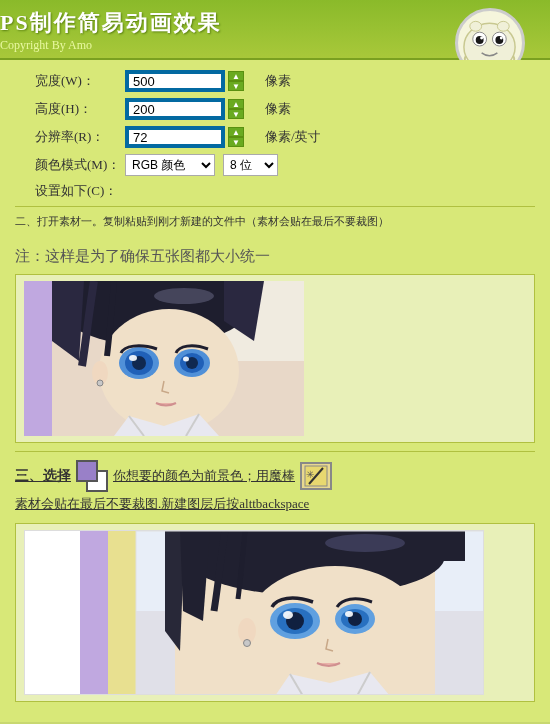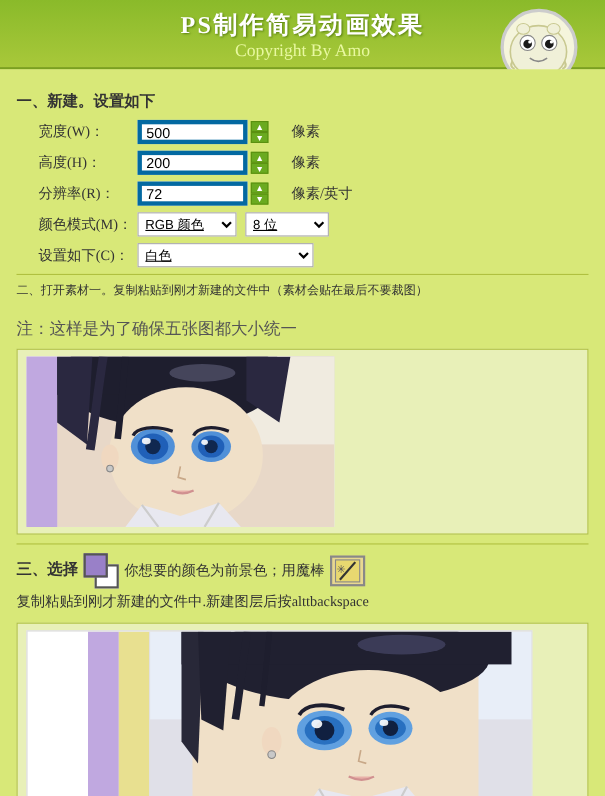--- a/index.html
+++ b/index.html
@@ -9,33 +9,33 @@
       background-color: #c8d870;
       font-family: 'SimSun', '宋体', serif;
       font-size: 13px;
       color: #333;
       position: relative;
     }
 
     
     .header {
       background: linear-gradient(to bottom, #8aba2a, #a8c83a);
-      text-align: center;
+      text-align: left;
       padding: 8px 0 5px 0;
       border-bottom: 2px solid #7aa020;
     }
     .header-title {
       font-size: 22px;
       font-weight: bold;
       color: #fff;
       text-shadow: 1px 1px 2px #5a8010;
       letter-spacing: 2px;
     }
     .header-subtitle {
-      font-size: 16px;
+      font-size: 12px;
       color: #e8f8a0;
     }
 
     
     .mascot {
       position: absolute;
       top: 8px;
       right: 15px;
       width: 80px;
       height: 75px;
@@ -97,21 +97,20 @@
       color: #333;
       flex: 1;
     }
 
     .form-select {
       height: 22px;
       border: 1px solid #aaa;
       background: #fff;
       font-size: 12px;
       padding: 0 2px;
-      text-decoration: underline;
     }
 
     .spinner-btn {
       display: inline-flex;
       flex-direction: column;
       margin-left: 3px;
     }
     .spinner-btn span {
       display: block;
       width: 16px;
@@ -157,20 +156,21 @@
       justify-content: center;
     }
 
     
     .tool-row {
       display: flex;
       align-items: center;
       margin: 8px 0;
       flex-wrap: wrap;
       line-height: 1.8;
+      text-decoration: underline;
     }
 
     .color-box-container {
       display: inline-flex;
       margin: 0 5px;
       position: relative;
       width: 32px;
       height: 32px;
     }
     .color-box-front {
@@ -266,21 +266,20 @@
       <ellipse cx="46" cy="15" rx="6" ry="5" fill="#f0f0d8" stroke="#c8c890" stroke-width="1"></ellipse>
 
       <path d="M 8 45 Q 5 50 10 52" stroke="#c8c890" stroke-width="2" fill="none"></path>
       <path d="M 56 45 Q 59 50 54 52" stroke="#c8c890" stroke-width="2" fill="none"></path>
     </svg>
   </div>
 </div>
 
 <div class="content">
 
-  <div class="section-heading">一、新建。设置如下</div>
 
   <div class="form-row">
     <span class="form-label">宽度(W)：</span>
     <div class="input-with-arrow">
       <input class="form-input" type="text" value="500" style="">
       <div class="spinner-btn">
         <span>▲</span>
         <span>▼</span>
       </div>
     </div>
@@ -312,33 +311,28 @@
   </div>
 
   <div class="form-row">
     <span class="form-label">颜色模式(M)：</span>
     <div class="input-with-arrow">
       <select class="form-select" style="width:90px;">
         <option>RGB 颜色</option>
       </select>
     </div>
     <div class="input-with-arrow" style="margin-left:8px;">
-      <select class="form-select" style="width:76px;">
+      <select class="form-select" style="width:55px;">
         <option>8 位</option>
       </select>
     </div>
   </div>
 
   <div class="form-row">
     <span class="form-label">设置如下(C)：</span>
-    <div class="input-with-arrow">
-      <select class="form-select" style="width:160px;">
-        <option>白色</option>
-      </select>
-    </div>
   </div>
 
   <hr class="divider">
 
   <div class="step-text">二、打开素材一。复制粘贴到刚才新建的文件中（素材会贴在最后不要裁图）</div>
   <div class="note-text">注：这样是为了确保五张图都大小统一</div>
 
   <div class="image-container" style="justify-content:flex-start; padding: 6px 8px;">
     <div class="anime-img-1">
 
@@ -407,21 +401,21 @@
 
     <div class="magic-wand">
       <svg width="26" height="24" viewBox="0 0 26 24">
         <rect x="2" y="2" width="22" height="20" fill="#e8d870" stroke="#888" stroke-width="1"></rect>
 
         <line x1="20" y1="4" x2="6" y2="20" stroke="#333" stroke-width="2"></line>
 
         <text x="3" y="14" font-size="10" fill="#555">✳</text>
       </svg>
     </div>
-    <span>复制粘贴到刚才新建的文件中.新建图层后按alttbackspace</span>
+    <span>素材会贴在最后不要裁图.新建图层后按alttbackspace</span>
   </div>
 
   <div class="image-container" style="justify-content:flex-start; padding: 6px 8px; margin-bottom: 10px;">
     <div class="anime-img-2">
       <svg width="460" height="165" viewBox="0 0 460 165">
 
         <rect x="0" y="0" width="55" height="165" fill="#fff"></rect>
 
         <rect x="55" y="0" width="28" height="165" fill="#c0a8e0"></rect>
 

